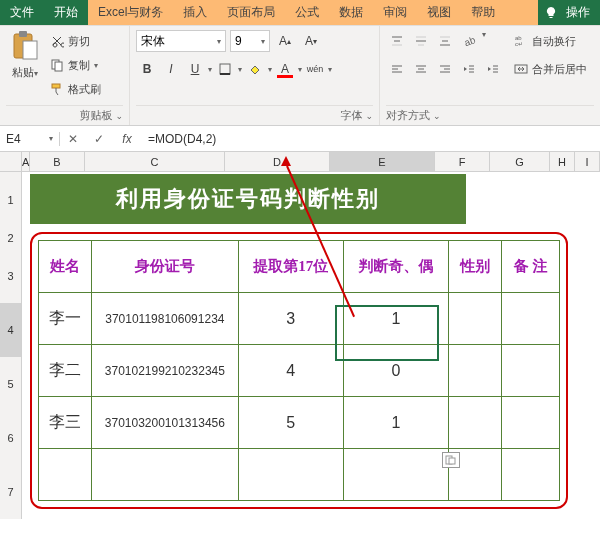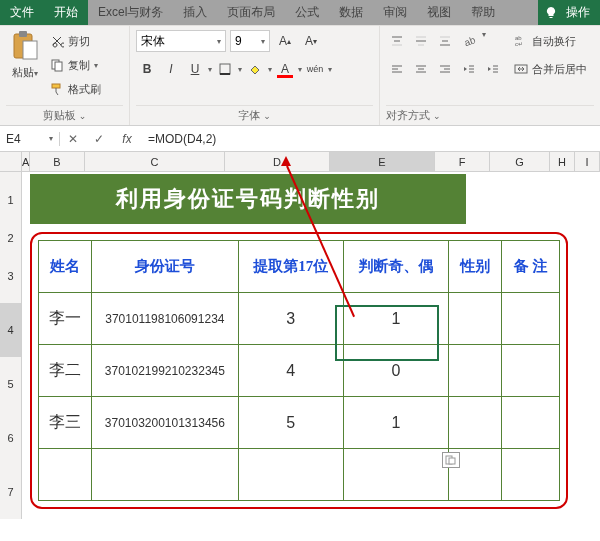--- a/index.html
+++ b/index.html
@@ -1,31 +1,31 @@
 <!DOCTYPE html>
 <html><head>
 <meta charset="utf-8">
 <style>
   * { box-sizing: border-box; }
   html, body { margin: 0; padding: 0; font-family: "Microsoft YaHei", sans-serif; background: #fff; overflow: hidden; }
   .app { width: 600px; height: 541px; position: relative; background: #fff; }
 
   
-  .menu-bar { height: 26px; background: #a3a3a3; display: flex; align-items: stretch; font-size: 12px; color: #444; border-bottom: 1px solid #e1dfdd; }
+  .menu-bar { height: 26px; background: #fdba74; display: flex; align-items: stretch; font-size: 12px; color: #444; border-bottom: 1px solid #e1dfdd; }
   .menu-item { padding: 0 10px; display: flex; align-items: center; cursor: default; }
   .menu-item.file { background: #217346; color: #fff; }
   .menu-item.active { background: #217346; color: #fff; }
   .menu-spacer { flex: 1; }
   .menu-icon { width: 26px; display: flex; align-items: center; justify-content: center; color: #fff; background: #217346; }
 
   
   .ribbon { height: 100px; display: flex; border-bottom: 1px solid #d0d0d0; background: #f3f2f1; }
   .ribbon-group { border-right: 1px solid #e1dfdd; display: flex; flex-direction: column; padding: 4px 6px 2px; }
   .ribbon-group-body { flex: 1; display: flex; gap: 6px; align-items: flex-start; }
-  .ribbon-group-label { text-align: center; font-size: 11px; color: #666; padding-top: 2px; border-top: 1px solid #e1dfdd; margin-top: 2px; }
+  .ribbon-group-label { text-align: right; font-size: 11px; color: #666; padding-top: 2px; border-top: 1px solid #e1dfdd; margin-top: 2px; }
   .big-btn { width: 38px; text-align: center; font-size: 11px; line-height: 1.2; color: #444; }
   .big-btn .ic { width: 34px; height: 32px; margin: 0 auto 4px; display: flex; align-items: center; justify-content: center; }
   .small-row { display: flex; align-items: center; gap: 4px; height: 22px; font-size: 11px; color: #444; }
   .small-stack { display: flex; flex-direction: column; gap: 2px; }
   .font-select { width: 90px; height: 22px; border: 1px solid #ccc; font-size: 12px; display: flex; align-items: center; padding: 0 4px; background: #fff; justify-content: space-between; }
   .size-select { width: 40px; height: 22px; border: 1px solid #ccc; font-size: 12px; display: flex; align-items: center; padding: 0 4px; background: #fff; justify-content: space-between;}
   .dd-caret { font-size: 8px; color: #666; }
   .ic-btn { width: 22px; height: 22px; display: flex; align-items: center; justify-content: center; font-size: 12px; color: #444; }
   .ic-btn.b { font-weight: bold; } .ic-btn.i { font-style: italic; } .ic-btn.u { text-decoration: underline; }
   .color-swatch-a { position: relative; } .color-swatch-a::after { content:""; position:absolute; left:3px; right:3px; bottom:2px; height:3px; background:#ff0000; }
@@ -50,21 +50,21 @@
   .row-h { width:22px; background:#f3f2f1; border-right:1px solid #d0d0d0; text-align:center; font-size:11px; color:#333; display:flex;align-items:center;justify-content:center;}
   .row-h.sel { background:#d2d2d2; }
 
   
   .banner { position:absolute; left:30px; top:22px; width:436px; height:50px; background:#548235; color:#fff; font-size:22px; font-family:"KaiTi","STKaiti",serif; font-weight:bold; display:flex; align-items:center; justify-content:center; letter-spacing:2px;}
 
   
   .red-table { position:absolute; left:30px; top:80px; width:538px; border:2px solid #d00000; border-radius:12px; padding:6px 6px 6px 6px; }
   .rt { width:100%; border-collapse:collapse; }
   .rt th, .rt td { border:1px solid #548235; text-align:center; vertical-align:middle; }
-  .rt th { color:#1d4ed8; font-weight:bold; font-size:15px; height:52px; font-family:"SimSun",serif;}
+  .rt th { color:#a21caf; font-weight:bold; font-size:15px; height:52px; font-family:"SimSun",serif;}
   .rt td { color:#333; height:52px; font-size:16px; }
   .col-name{width:48px;} .col-id{width:132px;} .col-d17{width:95px;} .col-odd{width:95px;} .col-sex{width:48px;} .col-note{width:52px;}
   .rt td.idcell{font-size:12px;}
 
   
   .active-outline { position:absolute; border:2px solid #217346; pointer-events:none; }
 
   
   .arrow-line { position:absolute; width:2px; background:#d00000; transform-origin: top center; }
   .arrow-head { position:absolute; width:0;height:0;border-left:5px solid transparent;border-right:5px solid transparent;border-bottom:10px solid #d00000; }

